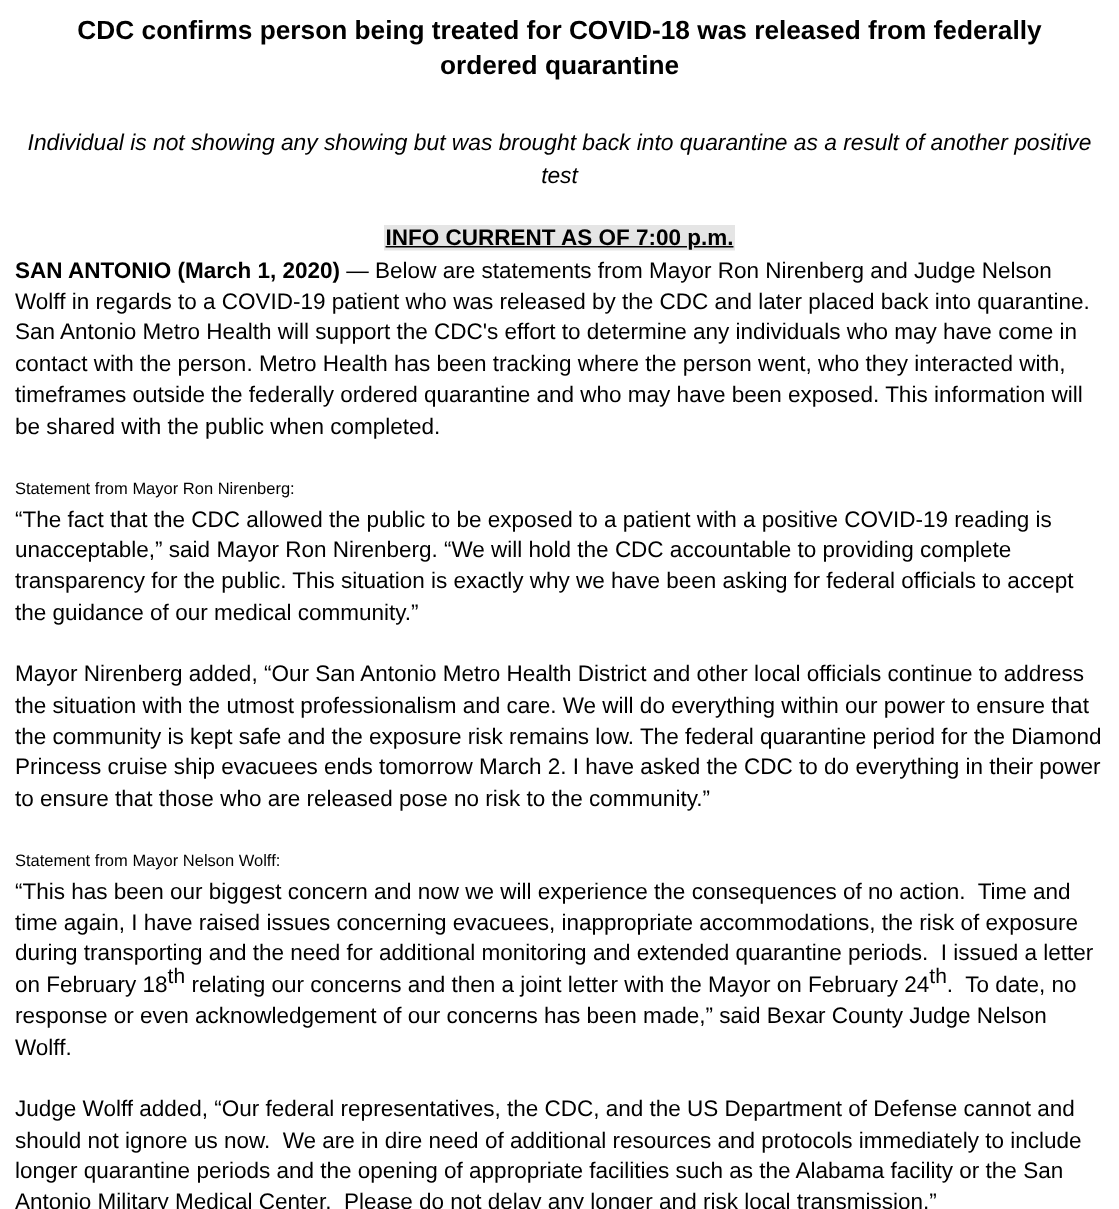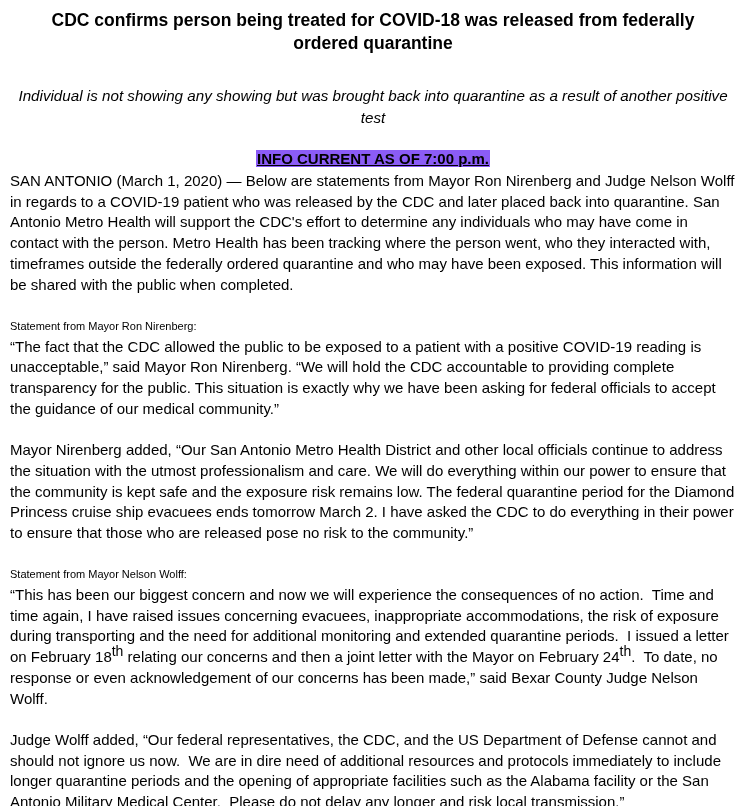--- a/index.html
+++ b/index.html
@@ -24,41 +24,41 @@
     line-height: 22px;
     text-align: center;
     margin: 30px 2px 0 2px;
   }
   .banner-line {
     text-align: center;
     margin: 20px 0 0 0;
     line-height: 20px;
   }
   .highlight {
-    background: #8b5cf6;
+    background: #e5e5e5;
     font-weight: bold;
     font-size: 15px;
     text-decoration: underline;
     padding: 0 1px;
   }
   .body-para {
     font-size: 15px;
     line-height: 20.7px;
     margin: 20.7px 0 0 0;
     white-space: pre-wrap;
   }
   .intro { margin-top: 2px; }
   .section-heading {
     font-size: 11px;
     line-height: 20.7px;
     font-weight: normal;
     margin: 20.7px 0 0 0;
   }
   .no-top { margin-top: 0; }
-  strong { font-weight: normal; }
+  strong { font-weight: bold; }
   sup {
     font-size: 14px;
     line-height: 0;
     vertical-align: super;
   }
 </style>
 </head>
 <body>
 
 <div class="doc">

